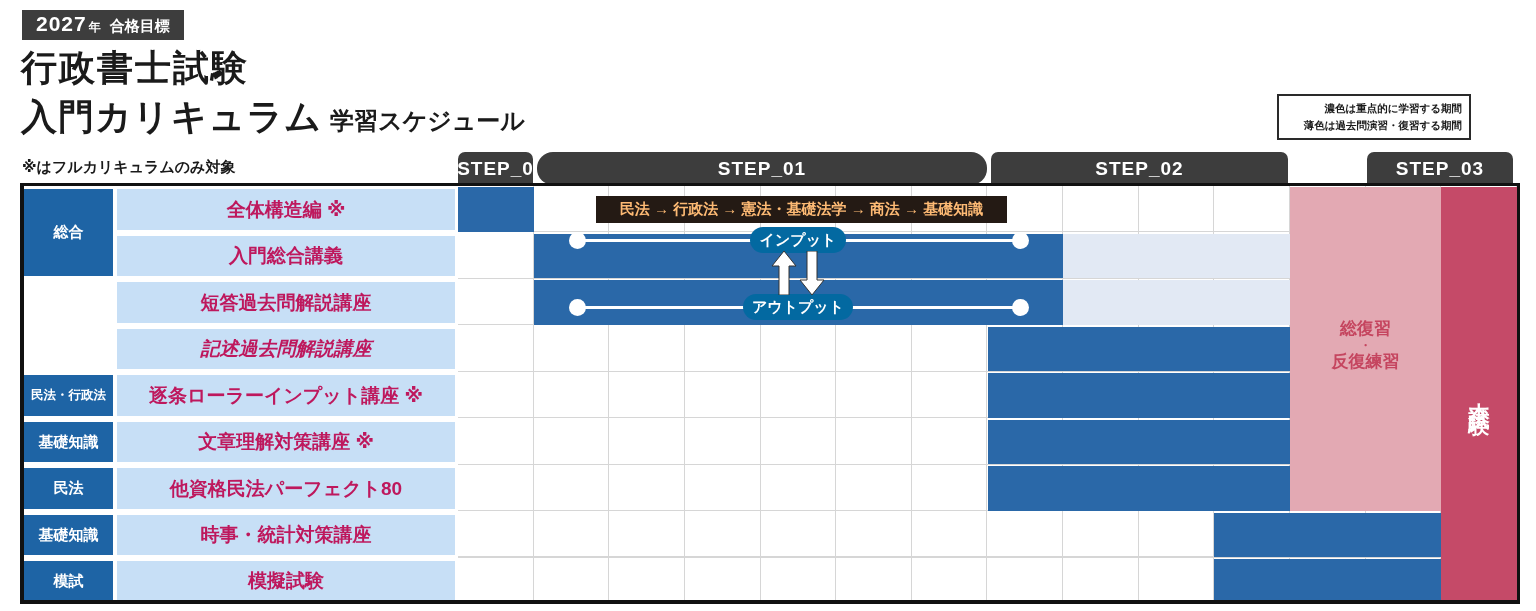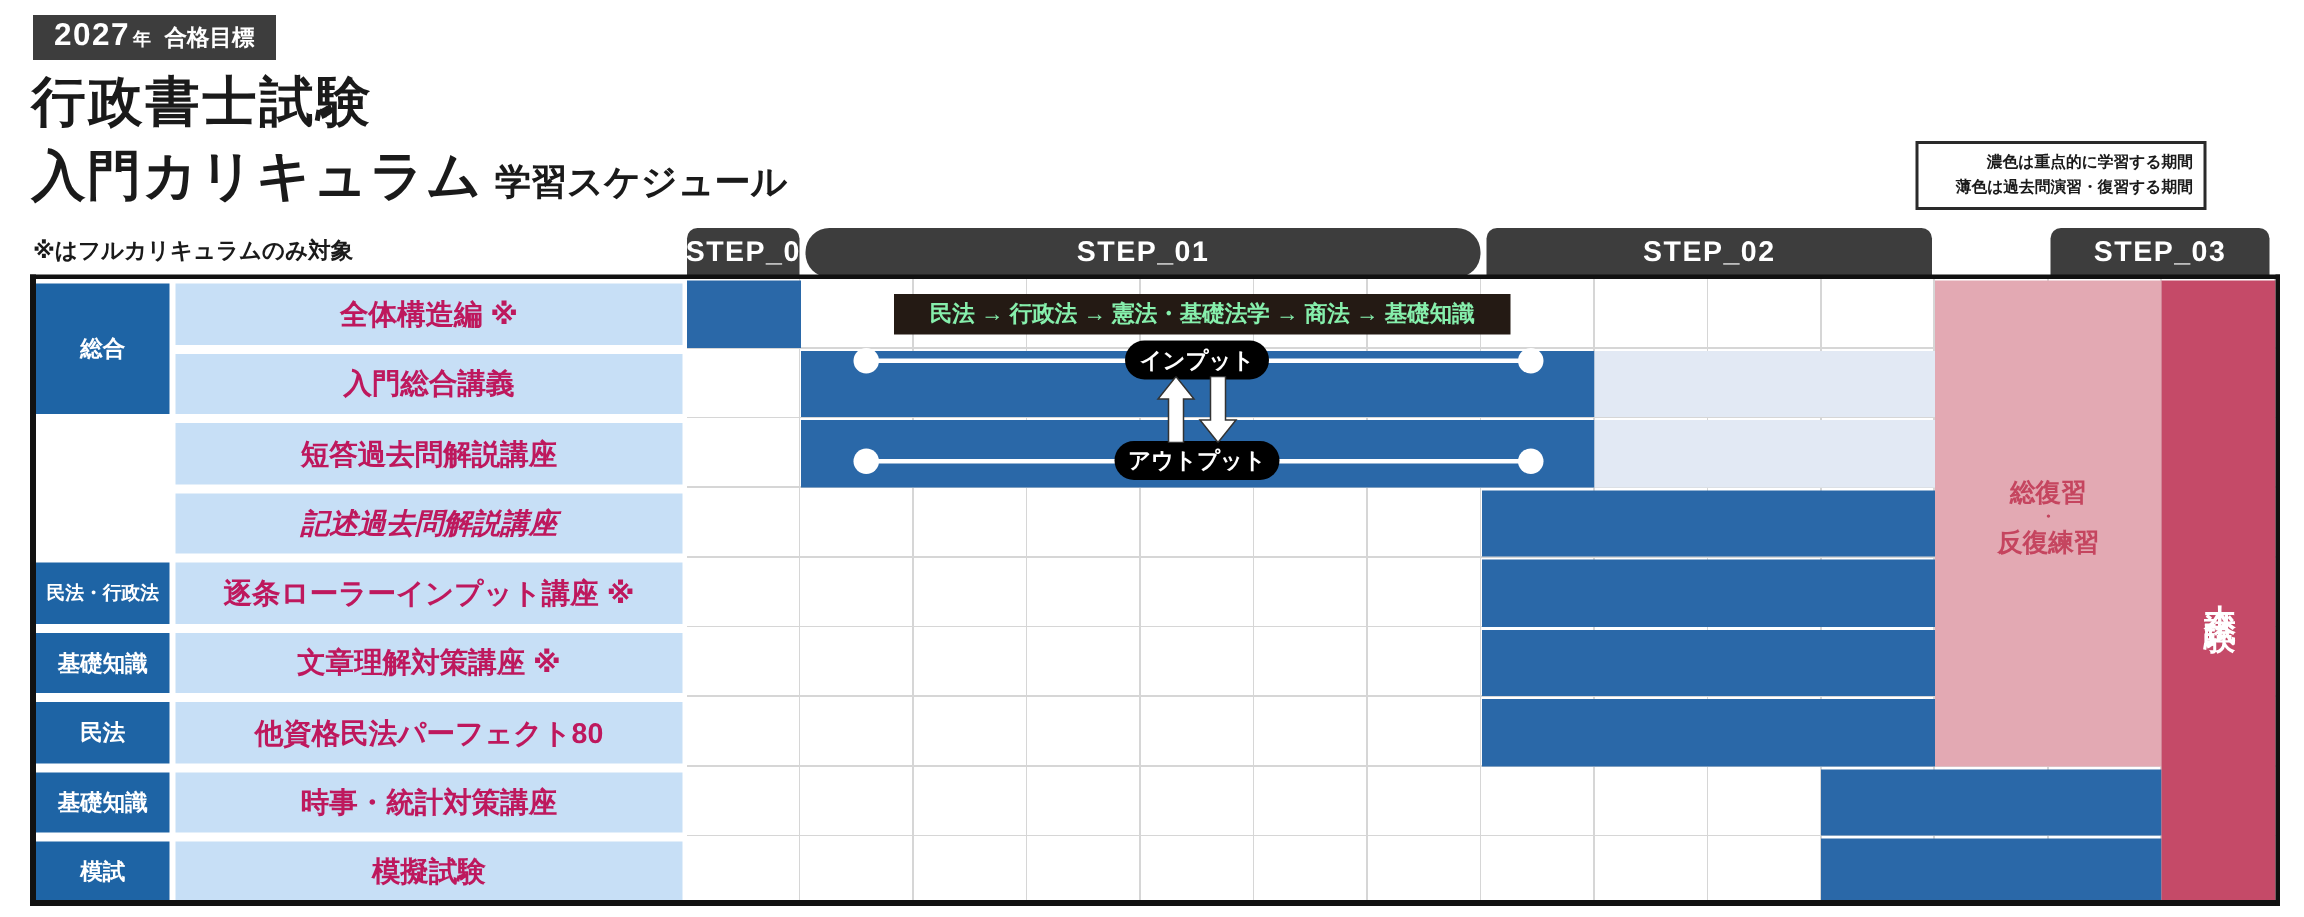--- a/index.html
+++ b/index.html
@@ -75,29 +75,29 @@
   .bar-r3{left:988px;top:327px;width:302px;height:44px;}
   .bar-r4{left:988px;top:373px;width:302px;height:45px;}
   .bar-r5{left:988px;top:420px;width:302px;height:44px;}
   .bar-r6{left:988px;top:466px;width:302px;height:45px;}
   .bar-r7{left:1214px;top:513px;width:227px;height:44px;}
   .bar-r8{left:1214px;top:559px;width:227px;height:44px;}
   .block-pink{left:1290px;top:187px;width:151px;height:324px;background:#e3a9b3;}
   .block-crimson{left:1441px;top:187px;width:76px;height:416px;background:#c54a68;}
 
   
-  .seq-bar{left:596px;top:196px;width:411px;height:27px;background:#241a14;color:#86efac;
+  .seq-bar{left:596px;top:196px;width:411px;height:27px;background:#241a14;color:#fdba74;
            font-size:15px;font-weight:700;display:flex;align-items:center;justify-content:center;white-space:nowrap;}
   .conn-line{height:3px;background:#fff;border-radius:2px;}
   .line-in{left:577px;top:239px;width:443px;}
   .line-out{left:577px;top:306px;width:443px;}
   .dot{width:17px;height:17px;background:#fff;border-radius:50%;}
   .dot-in-l{left:569px;top:232px;}  .dot-in-r{left:1012px;top:232px;}
   .dot-out-l{left:569px;top:299px;} .dot-out-r{left:1012px;top:299px;}
-  .pill{background:#000000;color:#fff;font-size:15px;font-weight:700;border-radius:13px;
+  .pill{background:#0369a1;color:#fff;font-size:15px;font-weight:700;border-radius:13px;
         display:flex;align-items:center;justify-content:center;white-space:nowrap;}
   .pill-in{left:750px;top:227px;width:96px;height:26px;}
   .pill-out{left:743px;top:294px;width:110px;height:26px;}
   .arrows{left:770px;top:251px;width:56px;height:44px;}
 
   .step3-note{left:1290px;top:318px;width:151px;text-align:center;color:#c5455f;
               font-weight:800;font-size:17px;line-height:1.25;}
   .step3-note .sep{font-size:11px;line-height:1.1;}
   .final-exam-wrap{left:1441px;top:187px;width:76px;height:416px;display:flex;
                    align-items:center;justify-content:center;}

